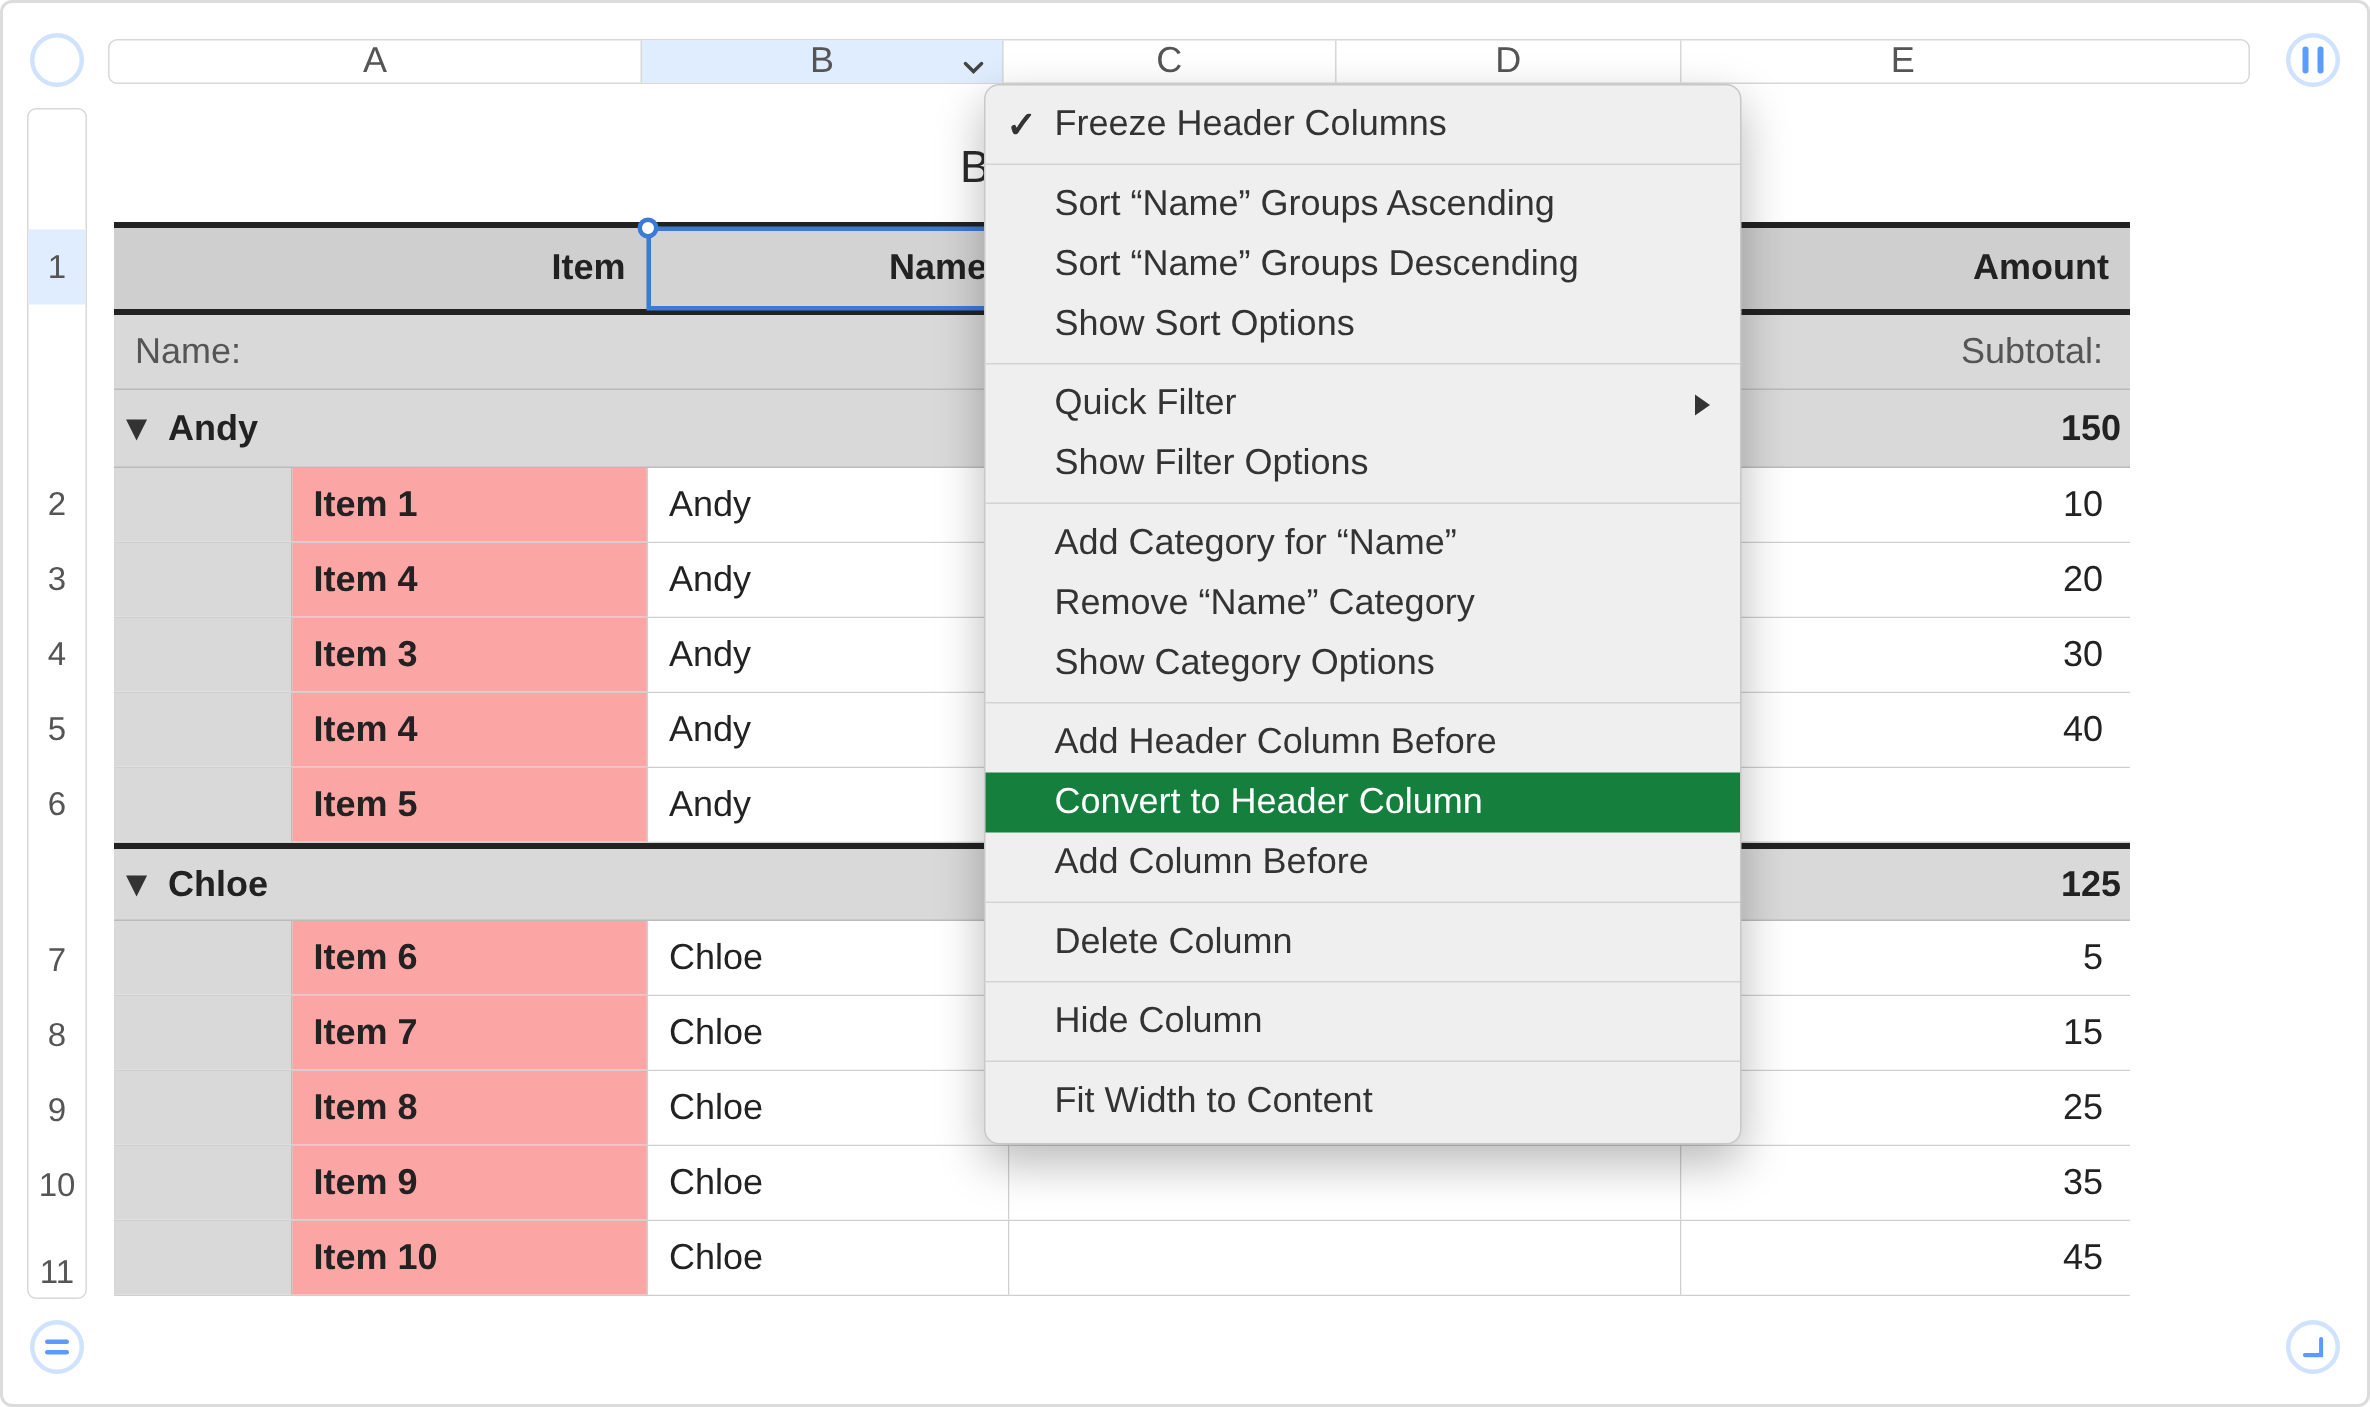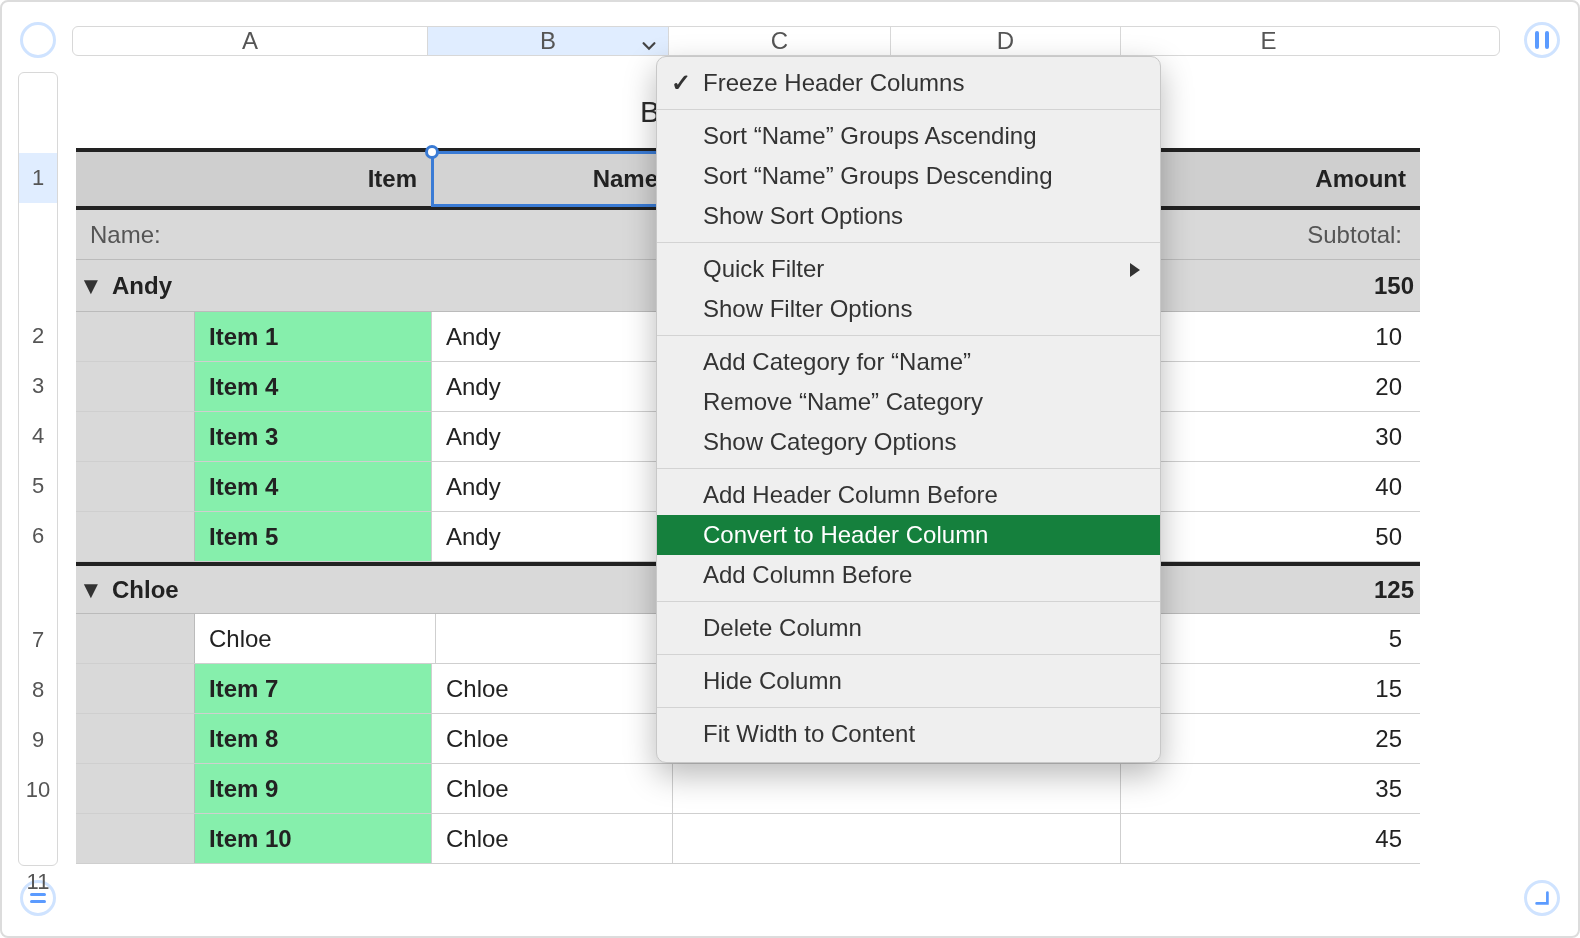--- a/index.html
+++ b/index.html
@@ -60,21 +60,21 @@
   .rh-1 { top:80px; height:60px; background:#e0edff; }
   .rh-2 { top:238px; }
   .rh-3 { top:288px; }
   .rh-4 { top:338px; }
   .rh-5 { top:388px; }
   .rh-6 { top:438px; }
   .rh-7 { top:542px; }
   .rh-8 { top:592px; }
   .rh-9 { top:642px; }
   .rh-10{ top:692px; }
-  .rh-11{ top:784px; }
+  .rh-11{ top:750px; }
 
   
   .sheet-title {
     position:absolute; left:640px; top:95px; font-size:30px; color:#2b2b2b;
   }
 
   
   .table-wrap {
     position:absolute; left:76px; top:148px; width:1344px;
     border-top:4px solid #222;
@@ -110,21 +110,21 @@
   }
   .group-row .tri { width:30px; display:flex; align-items:center; justify-content:center; }
   .group-row .gname { font-weight:700; display:flex; align-items:center; padding-left:6px; color:#222; }
   .group-row .sub  { margin-left:auto; width:298px; display:flex; align-items:center; justify-content:flex-end; font-weight:700; padding-right:6px; color:#222; }
 
   .data-row {
     display:flex; height:50px; border-bottom:1px solid #cfcfcf;
   }
   .cell { display:flex; align-items:center; padding:0 14px; border-right:1px solid #cfcfcf; }
   .cell.gutter { width:119px; background:#d9d9d9; border-right:1px solid #bbb; }
-  .cell.item { width:237px; font-weight:700; background:#86efac; color:#222; }
+  .cell.item { width:237px; font-weight:700; background:#fca5a5; color:#222; }
   .cell.name { width:241px; background:#fff; color:#222;}
   .cell.mid  { width:448px; background:#fff; }
   .cell.amt  { flex:1; background:#fff; justify-content:flex-end; padding-right:18px; color:#222; border-right:none; }
 
   .group-sep-top { border-top:4px solid #222; }
 
   
   .context-menu {
     position:absolute; left:656px; top:56px; width:505px;
     background:#efefef; border:1px solid #c8c8c8; border-radius:10px;
@@ -287,30 +287,30 @@
     <div class="cell item">Item 4</div>
     <div class="cell name">Andy</div>
     <div class="cell mid"></div>
     <div class="cell amt">40</div>
   </div>
   <div class="data-row">
     <div class="cell gutter"></div>
     <div class="cell item">Item 5</div>
     <div class="cell name">Andy</div>
     <div class="cell mid"></div>
-    <div class="cell amt">50</div>
   </div>
 
   <div class="group-row group-sep-top">
     <span class="tri">▼</span>
     <span class="gname">Chloe</span>
     <span class="sub">125</span>
   </div>
   <div class="data-row">
     <div class="cell gutter"></div>
+    <div class="cell item">Item 6</div>
     <div class="cell name">Chloe</div>
     <div class="cell mid"></div>
     <div class="cell amt">5</div>
   </div>
   <div class="data-row">
     <div class="cell gutter"></div>
     <div class="cell item">Item 7</div>
     <div class="cell name">Chloe</div>
     <div class="cell mid"></div>
     <div class="cell amt">15</div>

